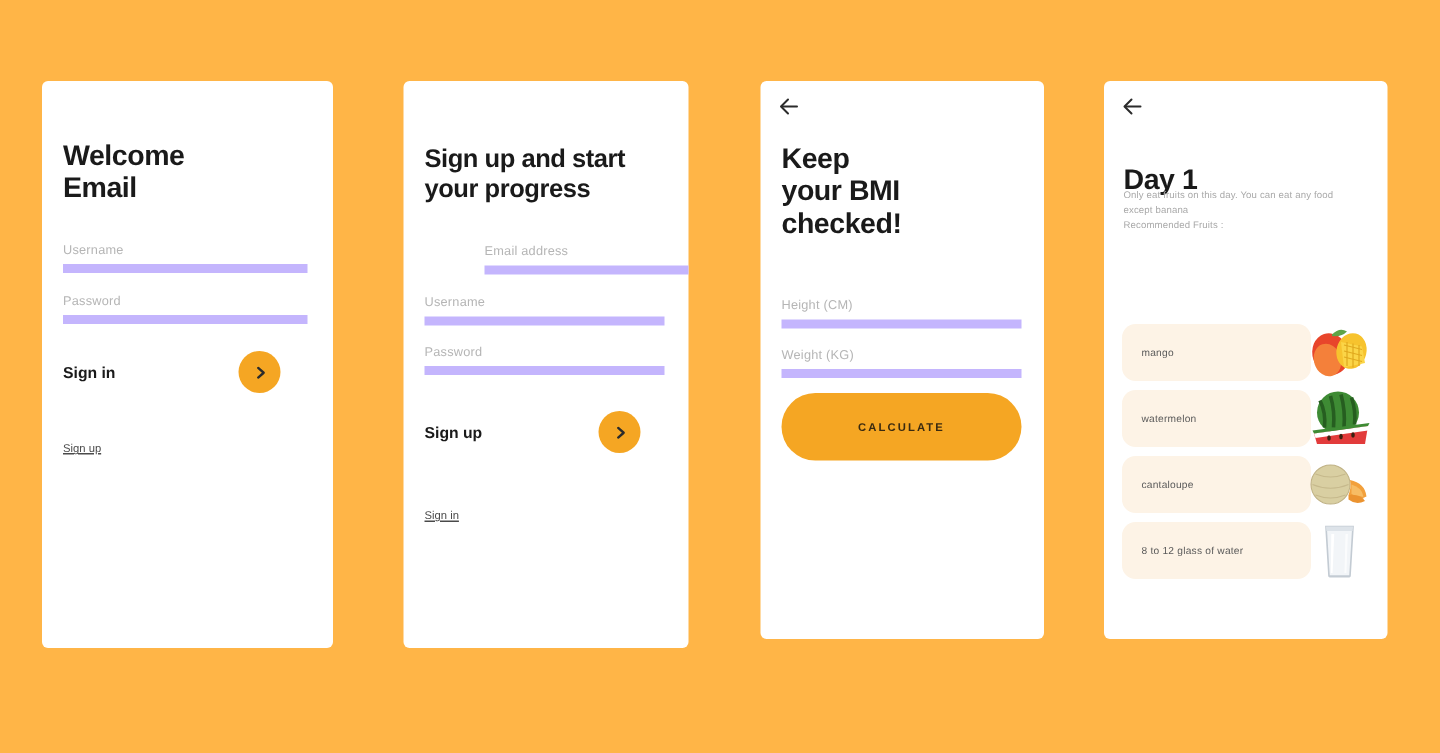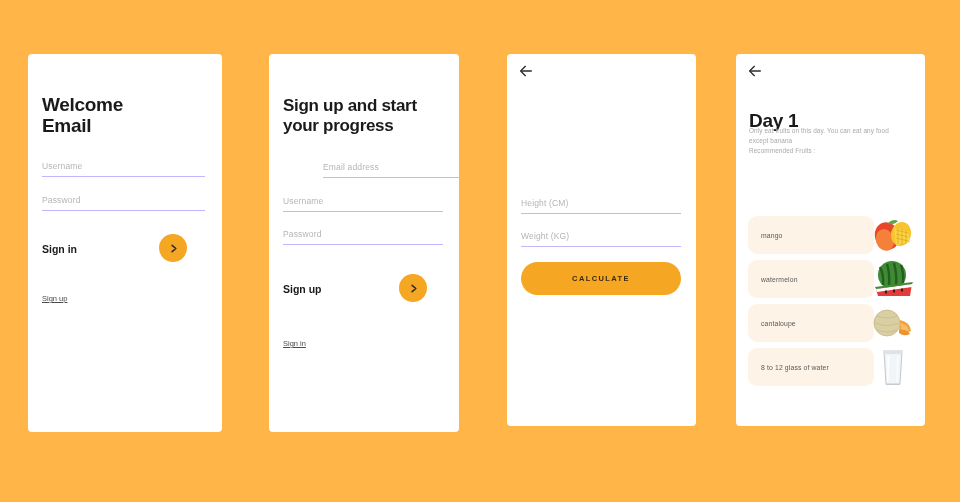--- a/index.html
+++ b/index.html
@@ -57,21 +57,21 @@
     width: 16px;
     height: 16px;
     color: #2B2B2B;
     cursor: pointer;
   }
   .back-arrow svg { display: block; width: 16px; height: 16px; }
 
   
   .field {
     position: absolute;
-    border-bottom: 1px solid #c4b5fd;
+    border-bottom: 6px solid #c4b5fd;
     padding-bottom: 5px;
     font-size: 8.5px;
     color: #B5B5B5;
     letter-spacing: 0.15px;
     cursor: text;
     background: transparent;
   }
 
   
   .circle-btn {
@@ -225,26 +225,31 @@
 
     <div class="back-arrow" style="left:11px;top:9px;">
       <span>
         <svg viewBox="0 0 24 24" fill="none" stroke="#2B2B2B" stroke-width="2" stroke-linecap="round" stroke-linejoin="round">
           <line x1="20" y1="12" x2="5" y2="12"></line>
           <polyline points="11 5 4 12 11 19"></polyline>
         </svg>
       </span>
     </div>
 
+    <div class="heading" style="position:absolute;left:14px;top:42px;">
+      <div>Keep</div>
+      <div>your BMI</div>
+      <div>checked!</div>
+    </div>
 
     <div class="field" style="left:14px;top:177px;width:160px;">Weight (KG)</div>
 
     <div class="field" style="left:14px;top:144px;width:160px;">Height (CM)</div>
 
-    <button class="pill-btn" style="left:14px;top:208px;width:160px;height:33px;">CALCULATE</button>
+    <button class="pill-btn" style="left:14px;top:208px;width:160px;height:45px;">CALCULATE</button>
   </div>
 
   <div class="phone" id="card-day">
 
     <div class="back-arrow" style="left:11px;top:9px;">
       <span>
         <svg viewBox="0 0 24 24" fill="none" stroke="#2B2B2B" stroke-width="2" stroke-linecap="round" stroke-linejoin="round">
           <line x1="20" y1="12" x2="5" y2="12"></line>
           <polyline points="11 5 4 12 11 19"></polyline>
         </svg>

